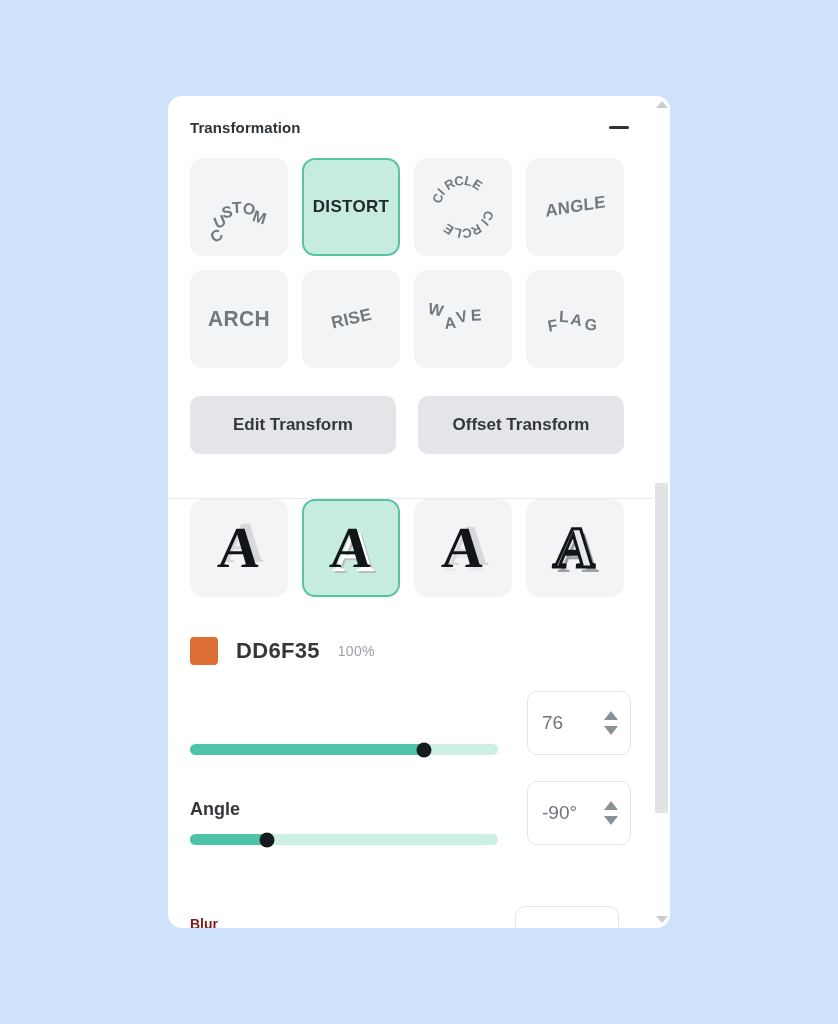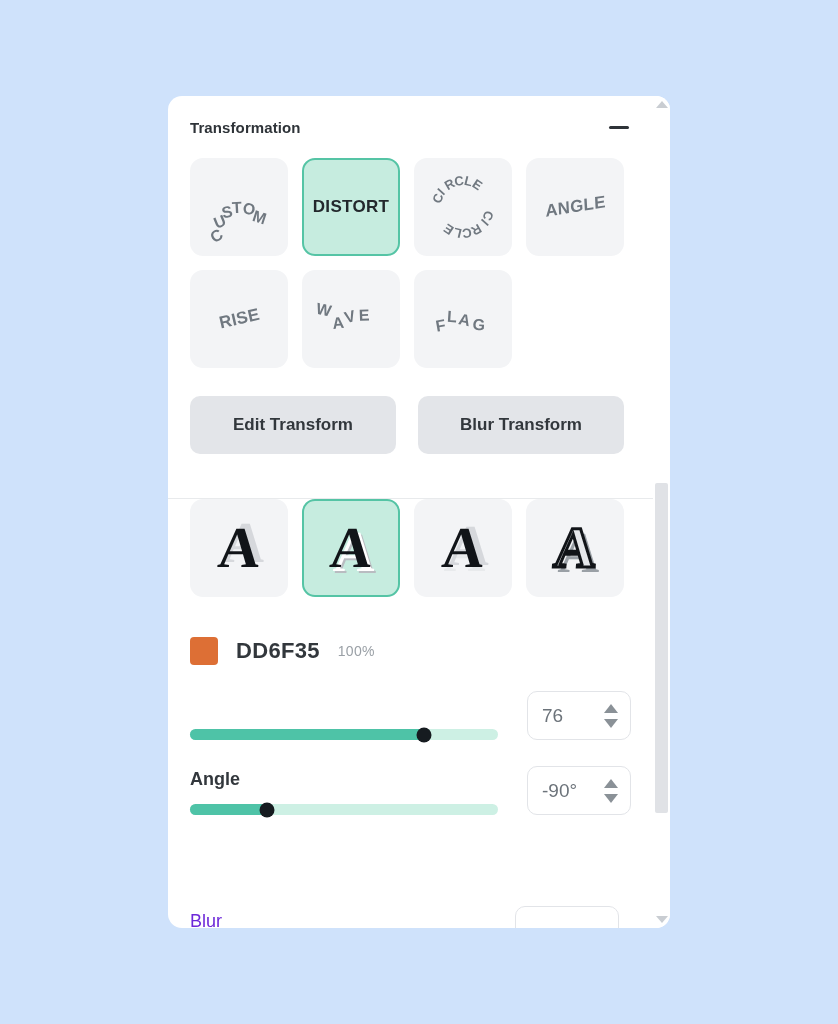--- a/index.html
+++ b/index.html
@@ -235,21 +235,21 @@
     position: absolute;
     top: 50%;
     width: 15px; height: 15px;
     border-radius: 50%;
     background: #161b20;
     transform: translate(-50%, -50%);
   }
 
   .stepper {
     width: 104px;
-    height: 49px;
+    height: 64px;
     border: 1px solid #e2e4e8;
     border-radius: 10px;
     background: #fff;
     display: flex;
     align-items: center;
     padding: 0 12px 0 14px;
   }
   .stepper-value {
     flex: 1;
     font-size: 19px;
@@ -296,23 +296,23 @@
     height: 330px;
     background: #e0e2e6;
     border-radius: 2px;
     cursor: pointer;
   }
 
   .cut-label {
     position: absolute;
     left: 22px;
     bottom: -4px;
-    font-size: 18px;
-    font-weight: normal;
-    color: #6d28d9;
+    font-size: 14px;
+    font-weight: bold;
+    color: #7f1d1d;
   }
   .cut-stepper {
     position: absolute;
     right: 34px;
     bottom: -28px;
     width: 104px;
     height: 50px;
     border: 1px solid #e2e4e8;
     border-radius: 10px;
     background: #fff;
@@ -365,20 +365,23 @@
         </div>
       </div>
 
       <div class="tile">
         <span class="tile-label" style="transform:rotate(-9deg) skewX(-6deg)">ANGLE</span>
       </div>
     </div>
 
     <div class="tile-row">
 
+      <div class="tile">
+        <span class="tile-label" style="font-size:21px;transform:scaleY(1.05)">ARCH</span>
+      </div>
 
       <div class="tile">
         <span class="tile-label" style="transform:rotate(-13deg)">RISE</span>
       </div>
 
       <div class="tile">
         <div class="curve">
           <span style="transform:rotate(12deg)  translate(-36px,-12px)">W</span>
           <span style="transform:rotate(-6deg)  translate(-19px,-6px)">A</span>
           <span style="transform:rotate(-14deg) translate(-6px,-11px)">V</span>
@@ -391,21 +394,21 @@
           <span style="transform:rotate(-10deg) translate(-28px,-6px)">F</span>
           <span style="transform:rotate(4deg)   translate(-16px,-10px)">L</span>
           <span style="transform:rotate(12deg)  translate(-4px,-8px)">A</span>
           <span style="transform:rotate(4deg)   translate(10px,-4px)">G</span>
         </div>
       </div>
     </div>
 
     <div class="action-row">
       <button class="action-btn" id="edit-transform">Edit Transform</button>
-      <button class="action-btn" id="reset-transform">Blur Transform</button>
+      <button class="action-btn" id="reset-transform">Offset Transform</button>
     </div>
 
     <div class="divider"></div>
 
 
     <div class="tile-row">
       <div class="tile sh1">
         <span class="glyph">A</span>
       </div>
       <div class="tile sh2 selected">

